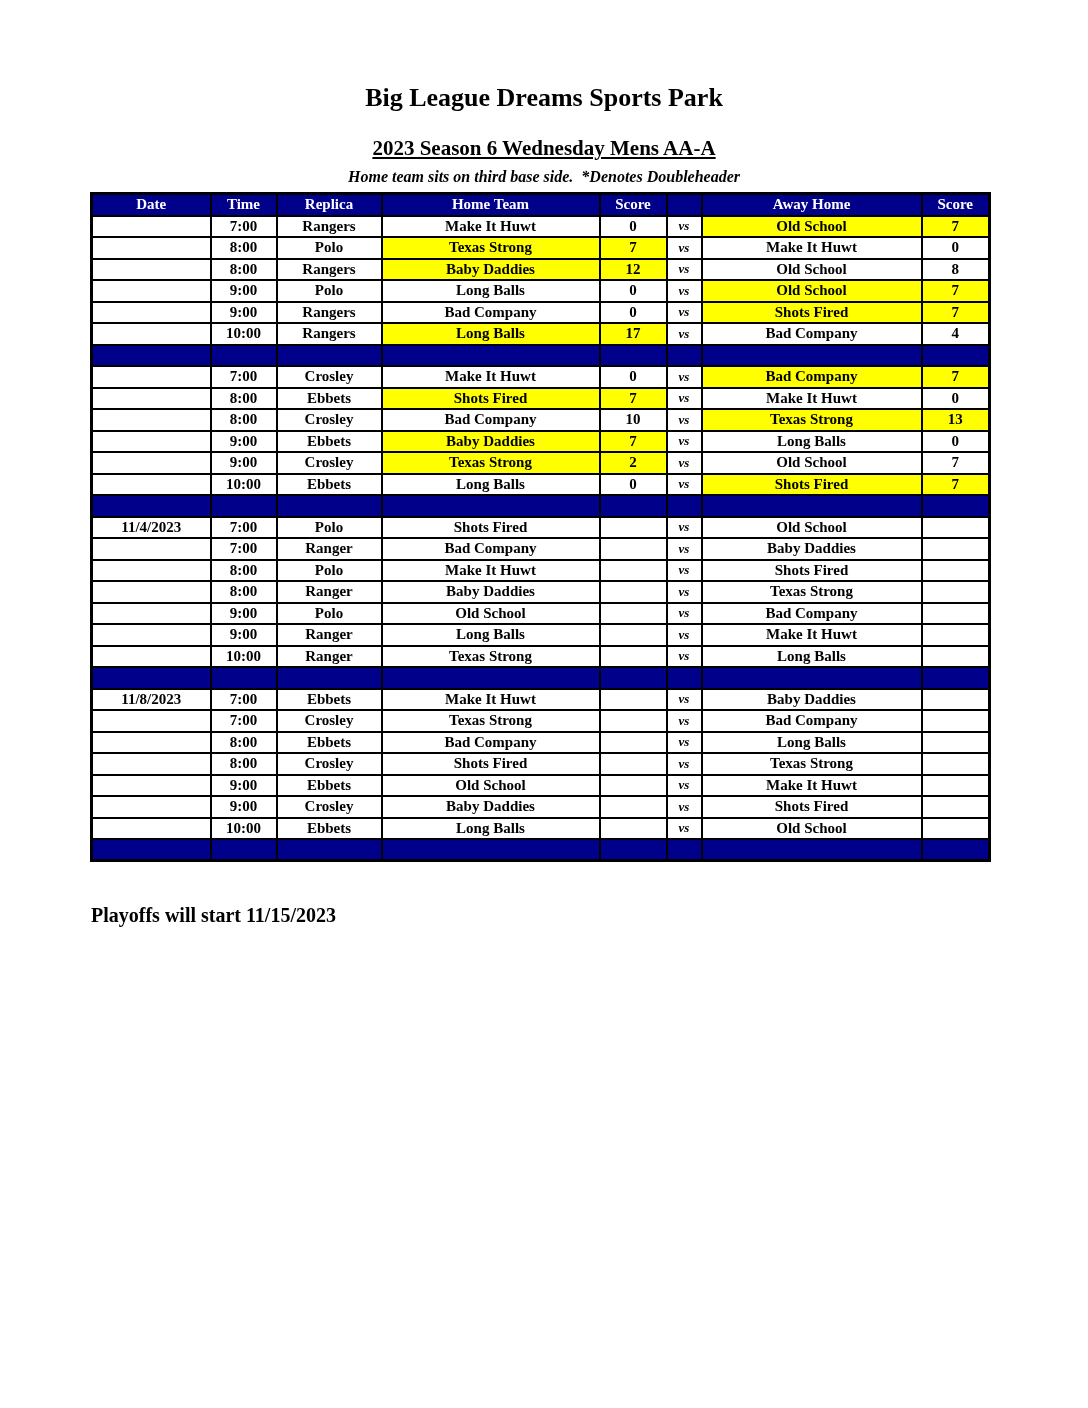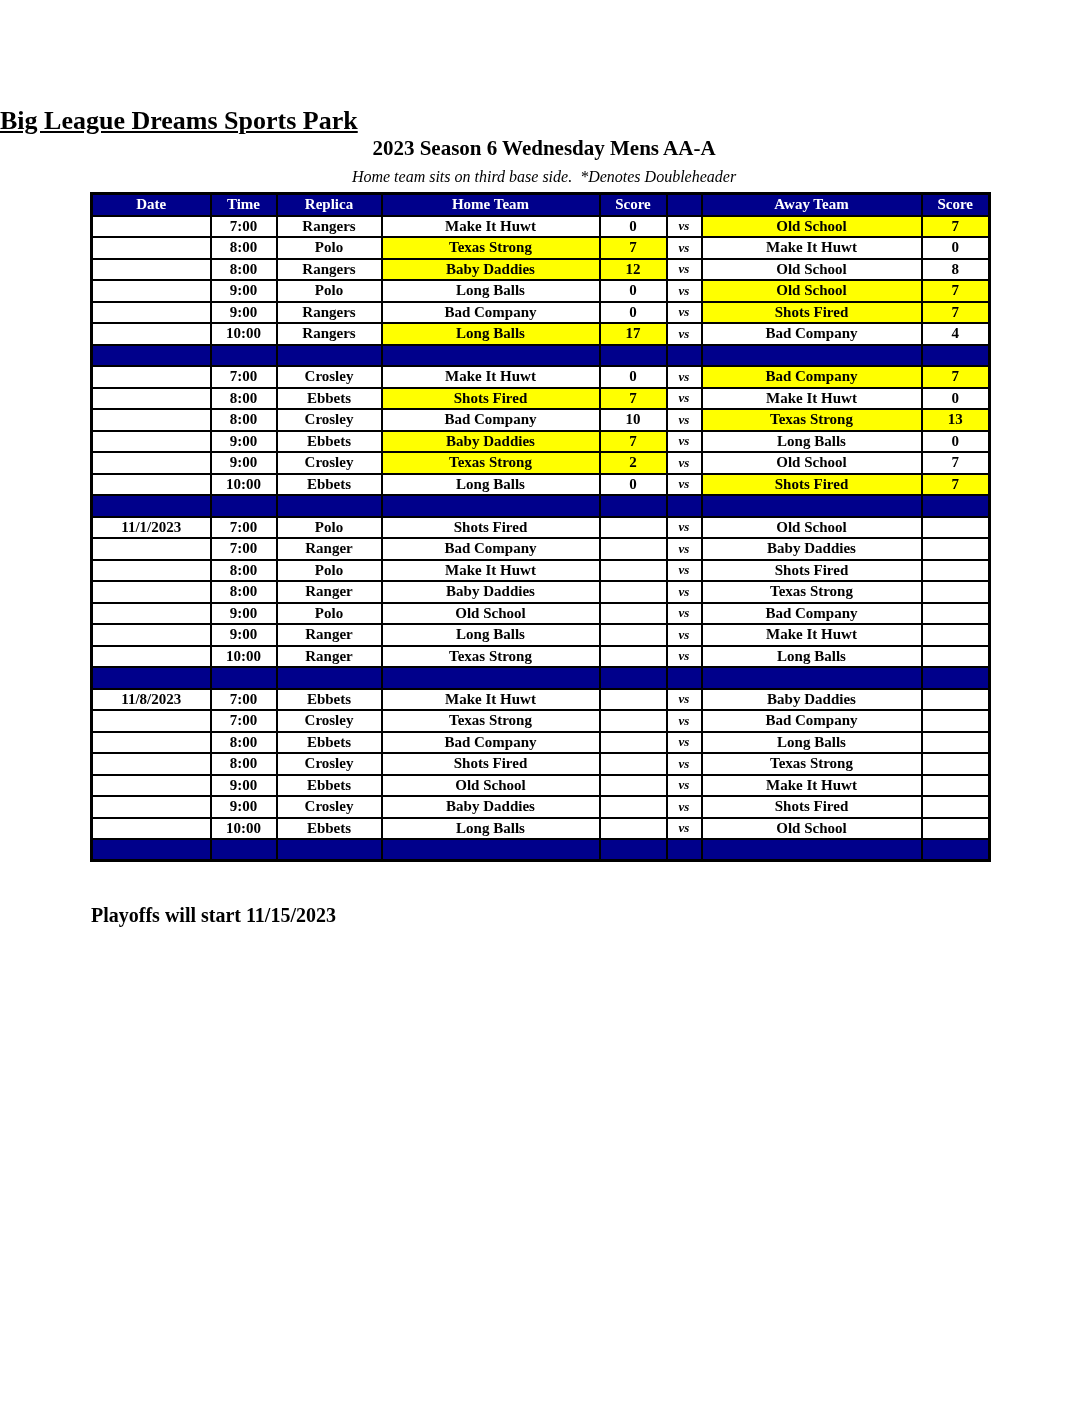--- a/index.html
+++ b/index.html
@@ -9,33 +9,33 @@
     font-family: "Liberation Serif", serif;
     color: #000;
   }
   .page {
     position: relative;
     width: 1088px; height: 1408px;
     background: #ffffff;
     overflow: hidden;
   }
   .title {
-    position: absolute; top: 106px; left: 0; width: 100%;
-    text-align: left;
-    font-size: 26px; font-weight: bold; text-decoration: underline;
+    position: absolute; top: 83px; left: 0; width: 100%;
+    text-align: center;
+    font-size: 26px; font-weight: bold;
   }
   .subtitle {
     position: absolute; top: 136px; left: 0; width: 100%;
     text-align: center;
-    font-size: 21px; font-weight: bold;
+    font-size: 21px; font-weight: bold; text-decoration: underline;
   }
   .note {
     position: absolute; top: 168px; left: 0; width: 100%;
     text-align: center;
-    font-size: 16px; font-weight: normal; font-style: italic;
+    font-size: 16px; font-weight: bold; font-style: italic;
   }
   table.schedule {
     position: absolute; left: 90px; top: 192px;
     width: 898px;
     border-collapse: collapse;
     table-layout: fixed;
     border: 3px solid #000;
   }
   table.schedule th, table.schedule td {
     border: 2px solid #000;
@@ -85,21 +85,21 @@
       <col style="width:68px">
     </colgroup>
     <thead>
         <tr class="head-row">
           <th>Date</th>
           <th>Time</th>
           <th>Replica</th>
           <th>Home Team</th>
           <th>Score</th>
           <th></th>
-          <th>Away Team</th>
+          <th>Away Home</th>
           <th>Score</th>
         </tr>
       </thead>
     <tbody>
         <tr>
           <td></td>
           <td>7:00</td>
           <td>Rangers</td>
           <td>Make It Huwt</td>
           <td>0</td>
@@ -231,21 +231,21 @@
           <td></td>
           <td></td>
           <td></td>
           <td></td>
           <td></td>
           <td></td>
           <td></td>
           <td></td>
         </tr>
         <tr>
-          <td>11/1/2023</td>
+          <td>11/4/2023</td>
           <td>7:00</td>
           <td>Polo</td>
           <td>Shots Fired</td>
           <td></td>
           <td class="vs">vs</td>
           <td>Old School</td>
           <td></td>
         </tr>
         <tr>
           <td></td>

